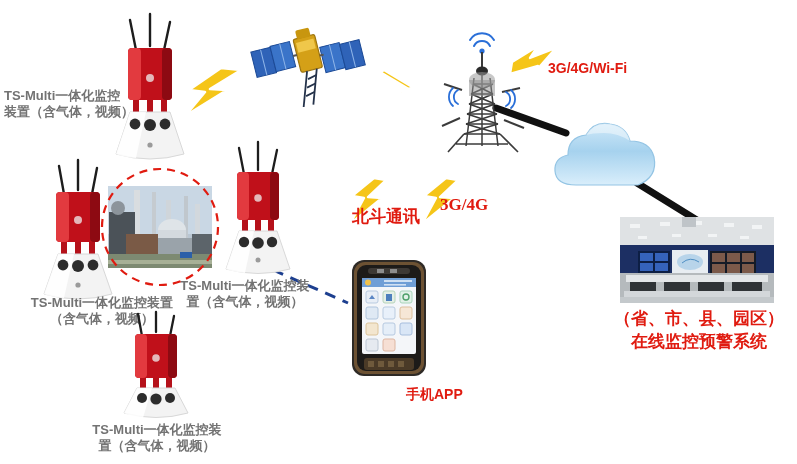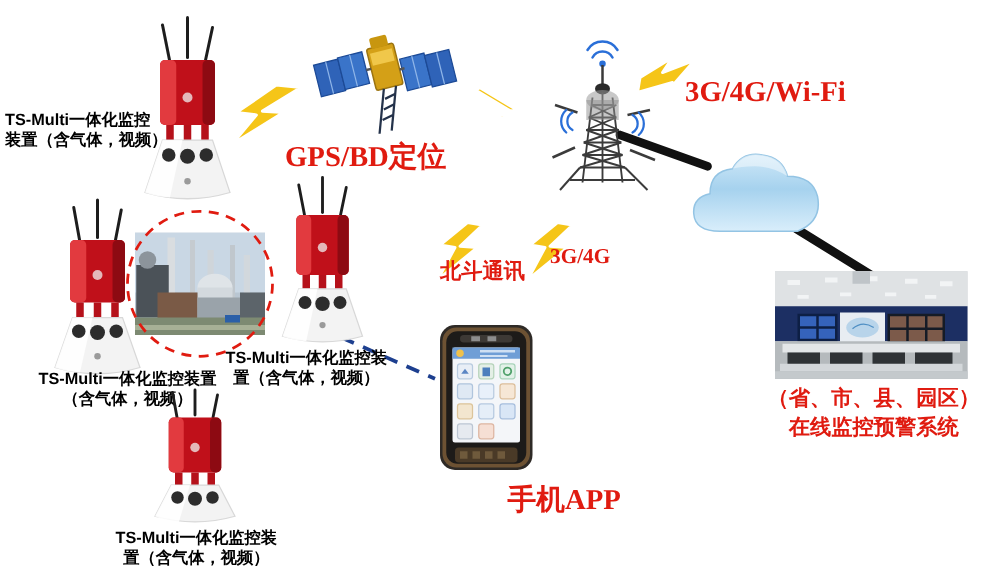--- a/index.html
+++ b/index.html
@@ -1,21 +1,21 @@
 <!DOCTYPE html>
 <html><head>
 <meta charset="utf-8">
 <style>
   html,body{margin:0;padding:0;background:#fff;}
   body{width:797px;height:464px;position:relative;overflow:hidden;
        font-family:"Liberation Sans","DejaVu Sans",sans-serif;}
   #stage{position:absolute;left:0;top:0;width:797px;height:464px;background:#ffffff;}
   .lbl{position:absolute;color:#e01b10;font-weight:bold;line-height:1.25;white-space:pre;}
-  .lbl.dev{font-size:13px;color:#000000;text-align:center;}
-  .lbl.big{font-size:23px;font-family:Liberation Serif, serif;}
+  .lbl.dev{font-size:13px;color:#737373;text-align:center;}
+  .lbl.big{font-size:14px;}
   .lbl.med{font-size:17px;}
   .node{position:absolute;}
   svg{display:block;overflow:visible;}
   #wires{position:absolute;left:0;top:0;width:797px;height:464px;pointer-events:none;}
   .bolt{position:absolute;}
 </style>
 </head>
 <body>
 
 <div id="stage">
@@ -379,21 +379,20 @@
         <rect x="78" y="65" width="26" height="10"></rect>
           <rect x="112" y="65" width="30" height="10"></rect>
       </g>
       <rect x="4" y="74" width="146" height="6" fill="#d3d7da"></rect>
       <rect x="0" y="80" width="154" height="6" fill="#c4c9cc"></rect>
     </svg>
   </div>
   <div class="lbl med" style="left:604px;top:308px;width:190px;text-align:center;line-height:1.35;">（省、市、县、园区）
 在线监控预警系统</div>
 
-  <div class="lbl big" style="left:228px;top:112px;">GPS/BD定位</div>
 
   <div class="lbl med" style="left:352px;top:206px;">北斗通讯</div>
 
   <div class="lbl med" style="left:440px;top:194px;font-family:Liberation Serif, serif;">3G/4G</div>
 
   <div class="lbl big" style="left:548px;top:60px;">3G/4G/Wi-Fi</div>
 
 
   <div class="lbl big" style="left:362px;top:386px;margin-left:44px;">手机APP</div>
 

